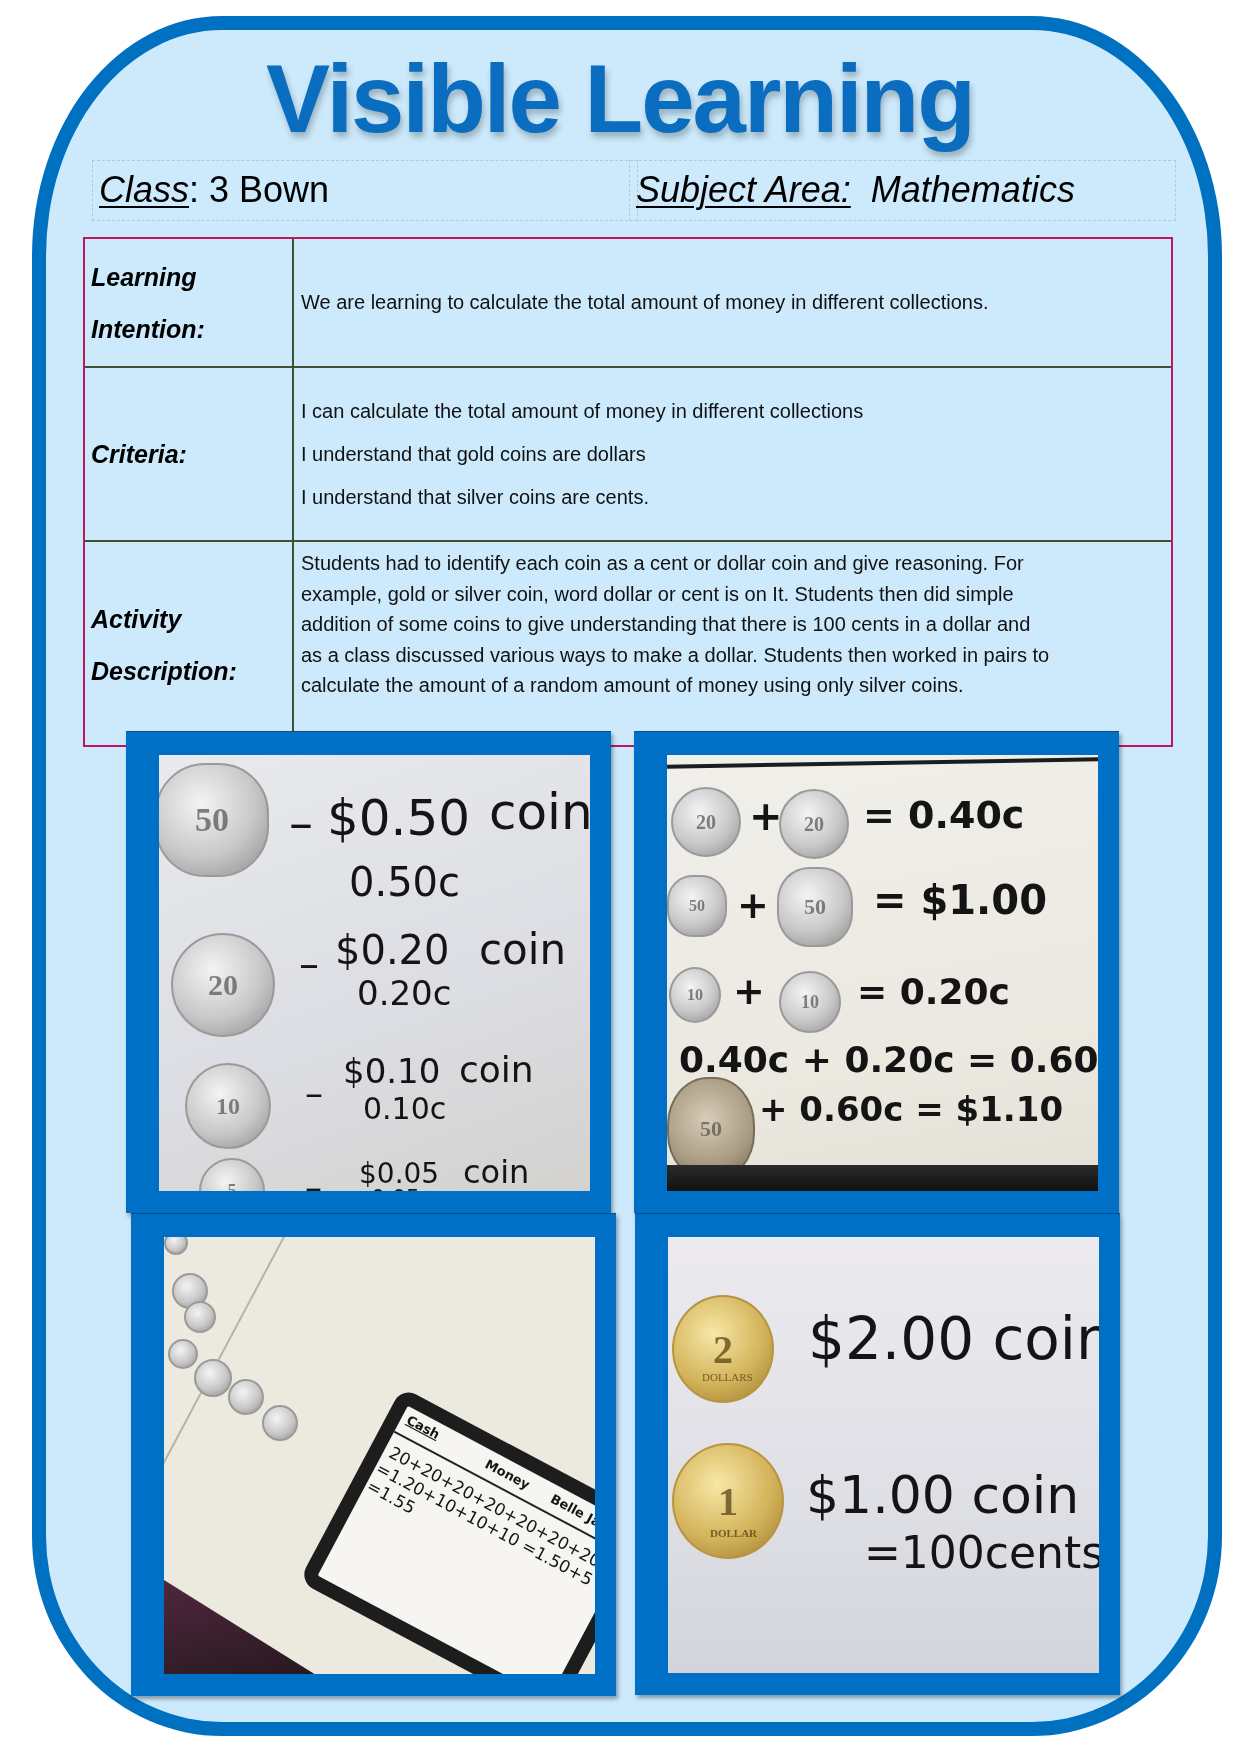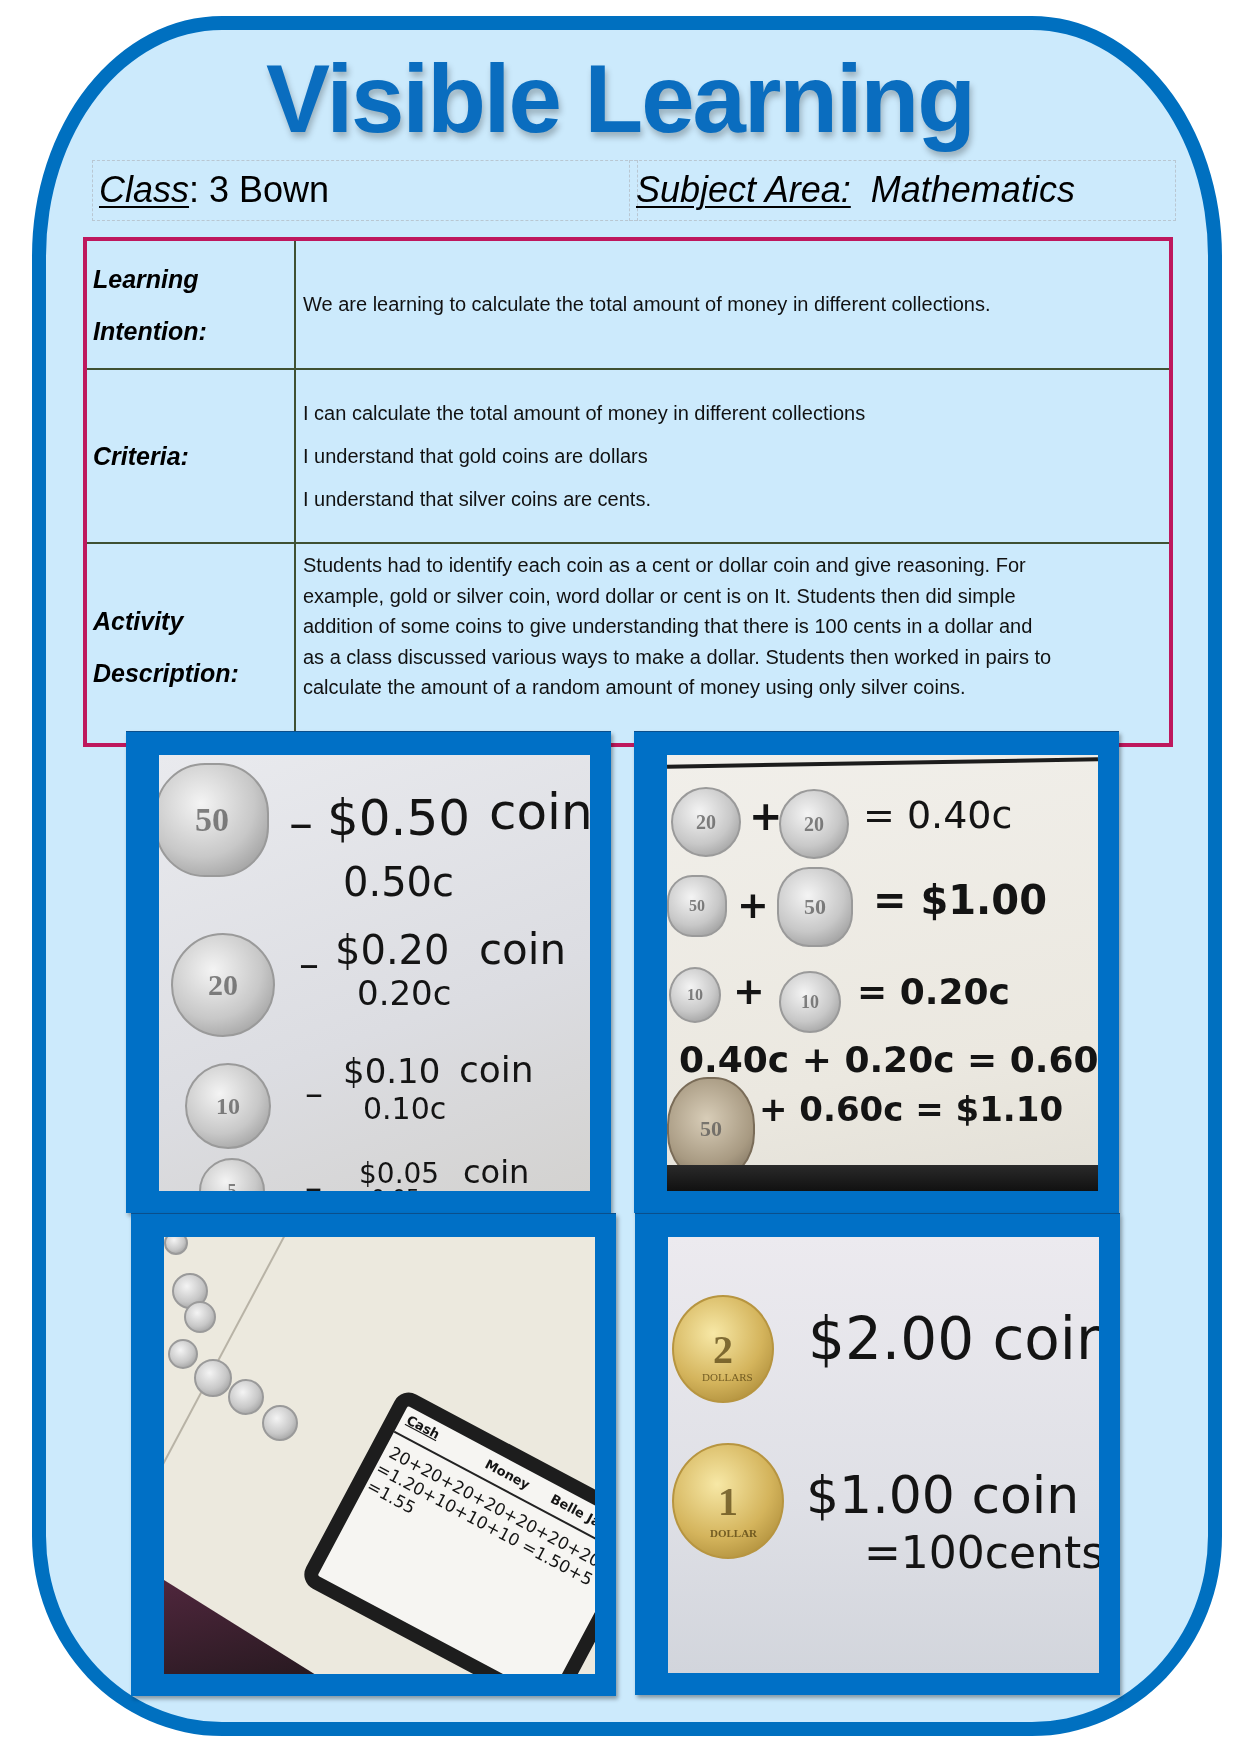--- a/index.html
+++ b/index.html
@@ -25,21 +25,21 @@
     font-family: "Liberation Sans", sans-serif; font-size: 36px; line-height: 58px;
     color: #000; white-space: nowrap;
   }
   .hdr-class { left: 92px; width: 546px; padding-left: 6px; }
   .hdr-subject { left: 629px; width: 547px; padding-left: 6px; font-style: italic; }
   .hdr-label { text-decoration: underline; text-decoration-thickness: 2px; text-underline-offset: 4px; }
   .hdr-class .hdr-label { font-style: italic; }
 
   .lesson-table {
     position: absolute; left: 83px; top: 237px; width: 1090px; height: 510px;
-    border: 4px solid #be185d; border-collapse: collapse;
+    border: 2px solid #be185d; border-collapse: collapse;
   }
   .row { position: absolute; left: 0; width: 100%; border-bottom: 2px solid #3F5133; }
   .row:last-child { border-bottom: none; }
   .cell-label {
     position: absolute; left: 0; top: 0; bottom: 0; width: 209px;
     border-right: 2px solid #3F5133; padding-left: 6px;
     display: flex; flex-direction: column; justify-content: center;
     font-family: "Liberation Sans", sans-serif; font-weight: bold; font-style: italic;
     font-size: 25px; line-height: 52px; color: #000;
   }
@@ -138,21 +138,21 @@
     <div class="coin silver" style="left:26px;top:308px;width:86px;height:86px;">
         <span class="coin-num" style="font-size:24px;">10</span>
       </div>
     <div class="coin silver" style="left:40px;top:403px;width:66px;height:66px;">
         <span class="coin-num" style="font-size:18px;">5</span>
       </div>
 
     <span class="hand" style="left:130px;top:40px;font-size:48px;">–</span>
     <span class="hand" style="left:168px;top:34px;font-size:50px;">$0.50</span>
     <span class="hand" style="left:330px;top:28px;font-size:50px;">coin</span>
-    <span class="hand" style="left:184px;top:104px;font-size:40px;">0.50c</span>
+    <span class="hand" style="left:190px;top:104px;font-size:40px;">0.50c</span>
 
     <span class="hand" style="left:140px;top:186px;font-size:40px;">–</span>
     <span class="hand" style="left:176px;top:172px;font-size:40px;">$0.20</span>
     <span class="hand" style="left:320px;top:170px;font-size:42px;">coin</span>
     <span class="hand" style="left:198px;top:218px;font-size:34px;">0.20c</span>
 
     <span class="hand" style="left:146px;top:318px;font-size:36px;">–</span>
     <span class="hand" style="left:184px;top:296px;font-size:34px;">$0.10</span>
     <span class="hand" style="left:300px;top:294px;font-size:36px;">coin</span>
     <span class="hand" style="left:204px;top:336px;font-size:30px;text-align:center;">0.10c</span>
@@ -167,21 +167,21 @@
 <div class="panel p-tr">
   <div class="photo" style="background: linear-gradient(170deg,#f1efea 0%,#ebe8e0 70%,#e2dfd6 100%);">
     <div style="position:absolute;left:0;right:0;top:6px;height:4px;background:#1c1c1c;transform:rotate(-1deg);"></div>
     <div class="coin silver" style="left:4px;top:32px;width:70px;height:70px;">
         <span class="coin-num" style="font-size:20px;">20</span>
       </div>
     <div class="coin silver" style="left:112px;top:34px;width:70px;height:70px;">
         <span class="coin-num" style="font-size:20px;">20</span>
       </div>
     <span class="hand" style="left:82px;top:38px;font-size:40px;font-weight:bold;">+</span>
-    <span class="hand" style="left:196px;top:38px;font-size:38px;font-weight:normal;">= 0.40c</span>
+    <span class="hand" style="left:196px;top:38px;font-size:38px;font-weight:bold;">= 0.40c</span>
 
     <div class="coin silver" style="left:0px;top:120px;width:60px;height:62px;border-radius:42%;">
         <span class="coin-num" style="font-size:16px;">50</span>
       </div>
     <div class="coin silver" style="left:110px;top:112px;width:76px;height:80px;border-radius:42%;">
         <span class="coin-num" style="font-size:22px;">50</span>
       </div>
     <span class="hand" style="left:70px;top:128px;font-size:38px;font-weight:bold;">+</span>
     <span class="hand" style="left:206px;top:122px;font-size:40px;font-weight:bold;">= $1.00</span>
 

